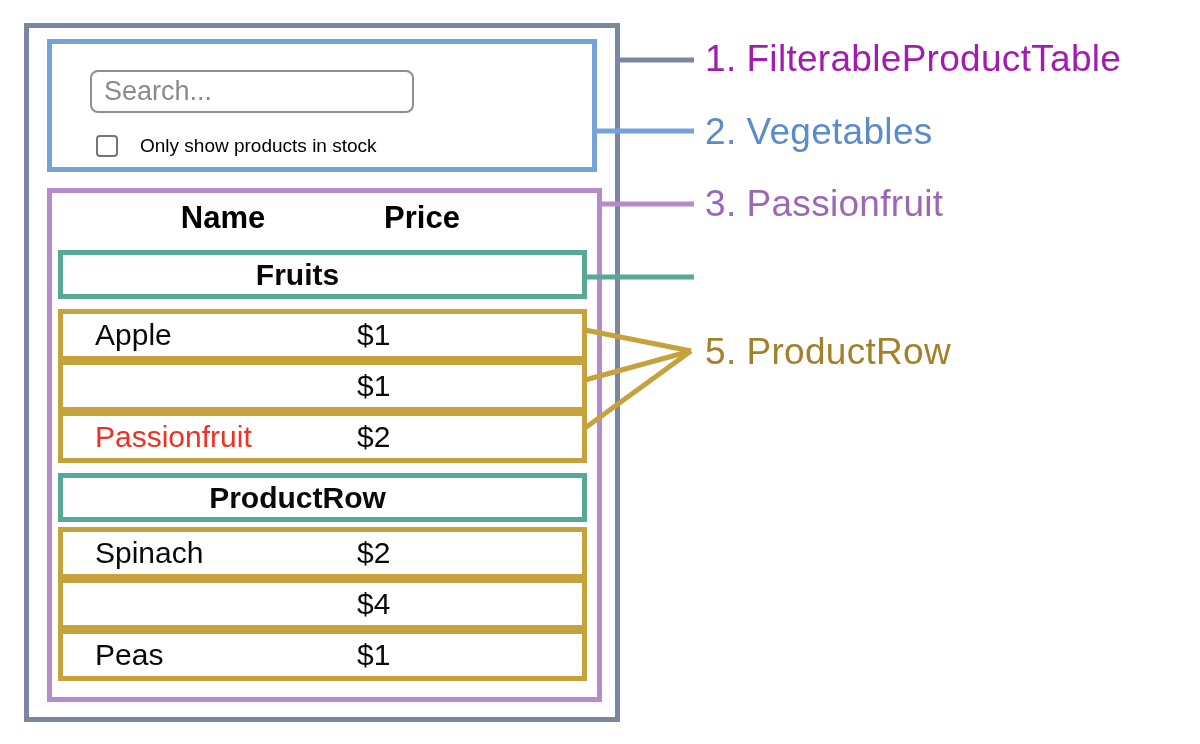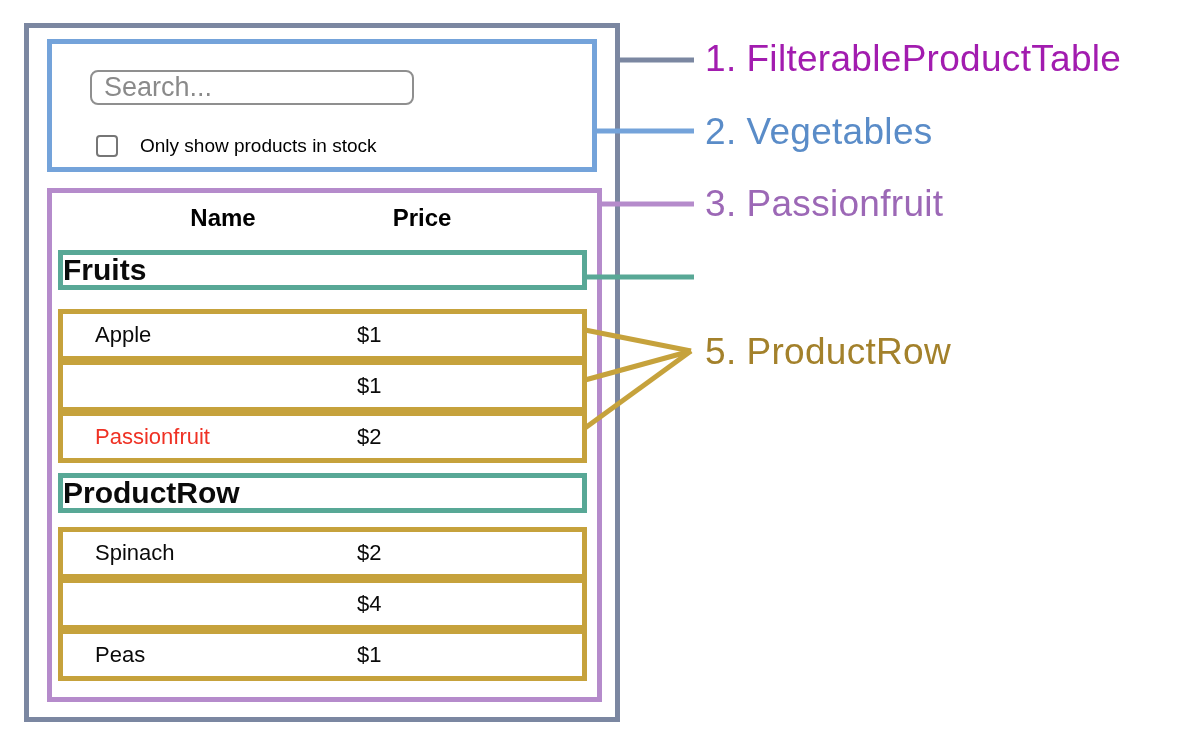--- a/index.html
+++ b/index.html
@@ -29,21 +29,21 @@
     border: 5px solid #74a3da;
   }
   .product-table-box {
     left: 18px; top: 160px; width: 555px; height: 514px;
     border: 5px solid #b58bcb;
   }
 
   
   .search-input {
     position: absolute; left: 38px; top: 26px;
-    width: 324px; height: 35px;
+    width: 324px; height: 43px;
     border: 2px solid #8f8f8f; border-radius: 8px;
     font-family: "Liberation Sans", "DejaVu Sans", sans-serif;
     font-size: 27px; color: #333; padding: 0 12px;
     outline: none; background: #fff;
   }
   .search-input::placeholder { color: #8a8a8a; opacity: 1; }
   .checkbox {
     position: absolute; left: 44px; top: 91px;
     width: 22px; height: 22px;
     border: 2px solid #767676; border-radius: 4px;
@@ -52,43 +52,43 @@
   .checkbox-label {
     position: absolute; left: 88px; top: 87px;
     font-size: 19px; line-height: 30px; color: #000;
     white-space: nowrap;
   }
 
   
   .col-header {
     position: absolute; top: 25px;
     transform: translate(-50%, -50%);
-    font-size: 24px; font-weight: bold; color: #000;
+    font-size: 31px; font-weight: bold; color: #000;
     white-space: nowrap;
   }
   .col-header.name  { left: 171px; }
   .col-header.price { left: 370px; }
 
   .t-row {
     position: absolute; left: 6px; width: 529px;
     display: flex; align-items: center;
     background: #fff;
   }
   .t-row.category {
-    height: 40px;
+    height: 49px;
     border: 5px solid #58a896;
-    justify-content: flex-start;
+    justify-content: center;
     padding-right: 50px;
     font-size: 30px; font-weight: bold;
   }
   .t-row.product {
     height: 52px;
     border: 5px solid #c6a23c;
     padding-left: 32px;
-    font-size: 22px;
+    font-size: 30px;
   }
   .t-row .price-cell { position: absolute; left: 294px; }
   .t-row.red-name .name-cell { color: #ef3124; }
 
   .row-fruits       { top: 57px;  height: 49px; }
   .row-apple        { top: 116px; }
   .row-dragonfruit  { top: 167px; }
   .row-passionfruit { top: 218px; }
   .row-vegetables   { top: 280px; height: 48px; }
   .row-spinach      { top: 334px; }

